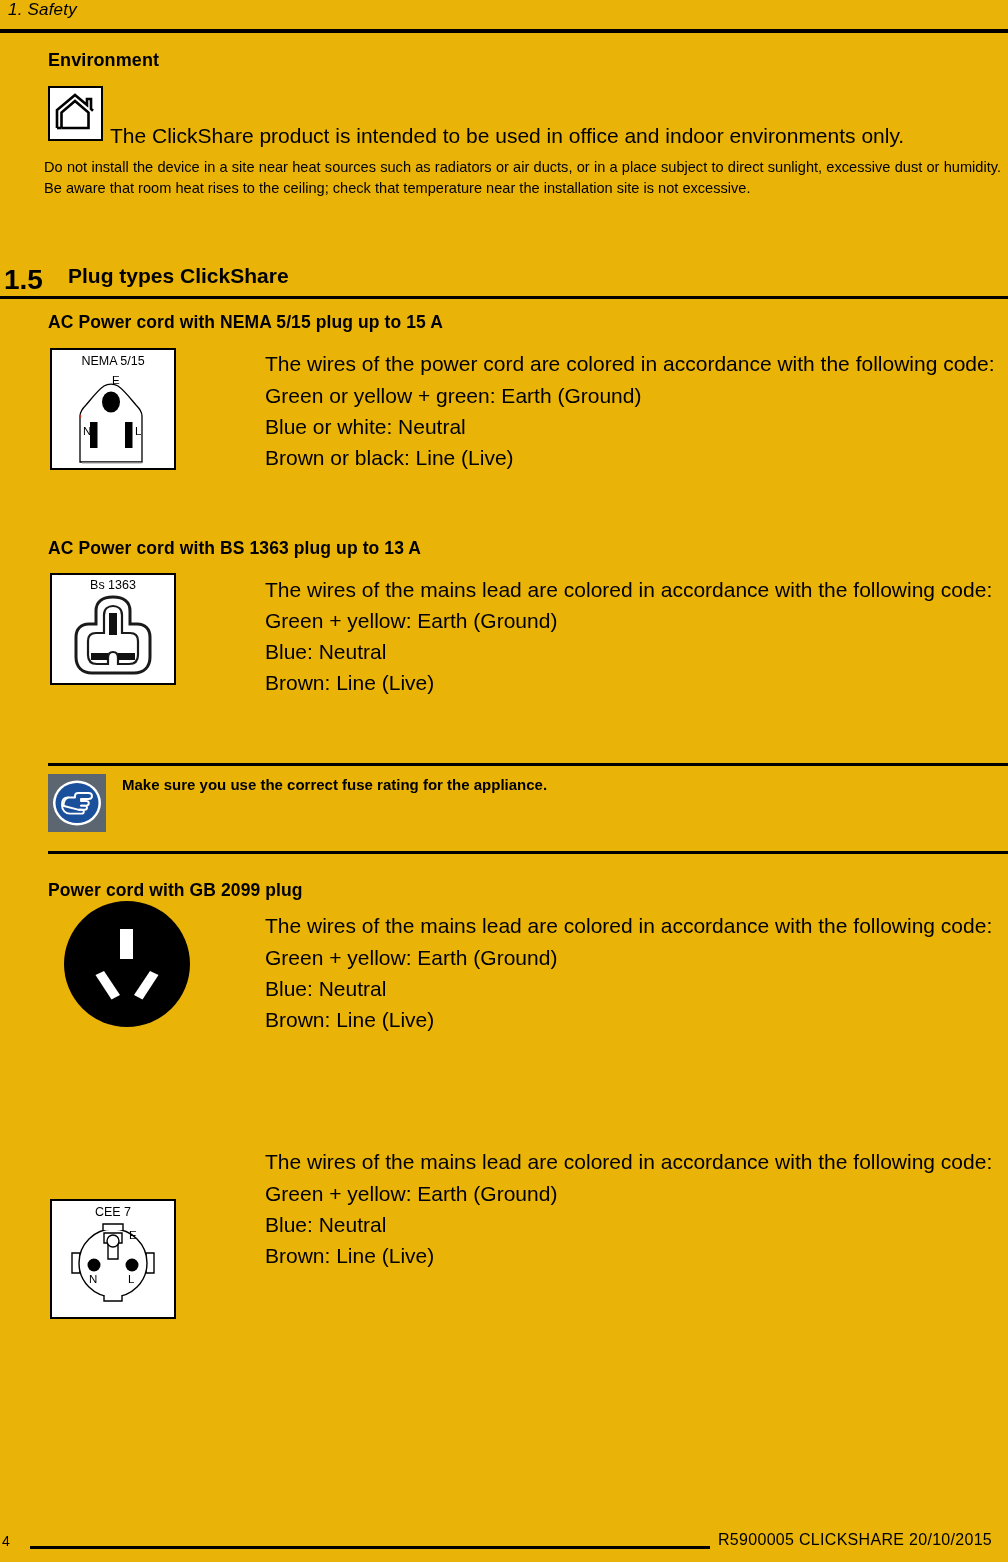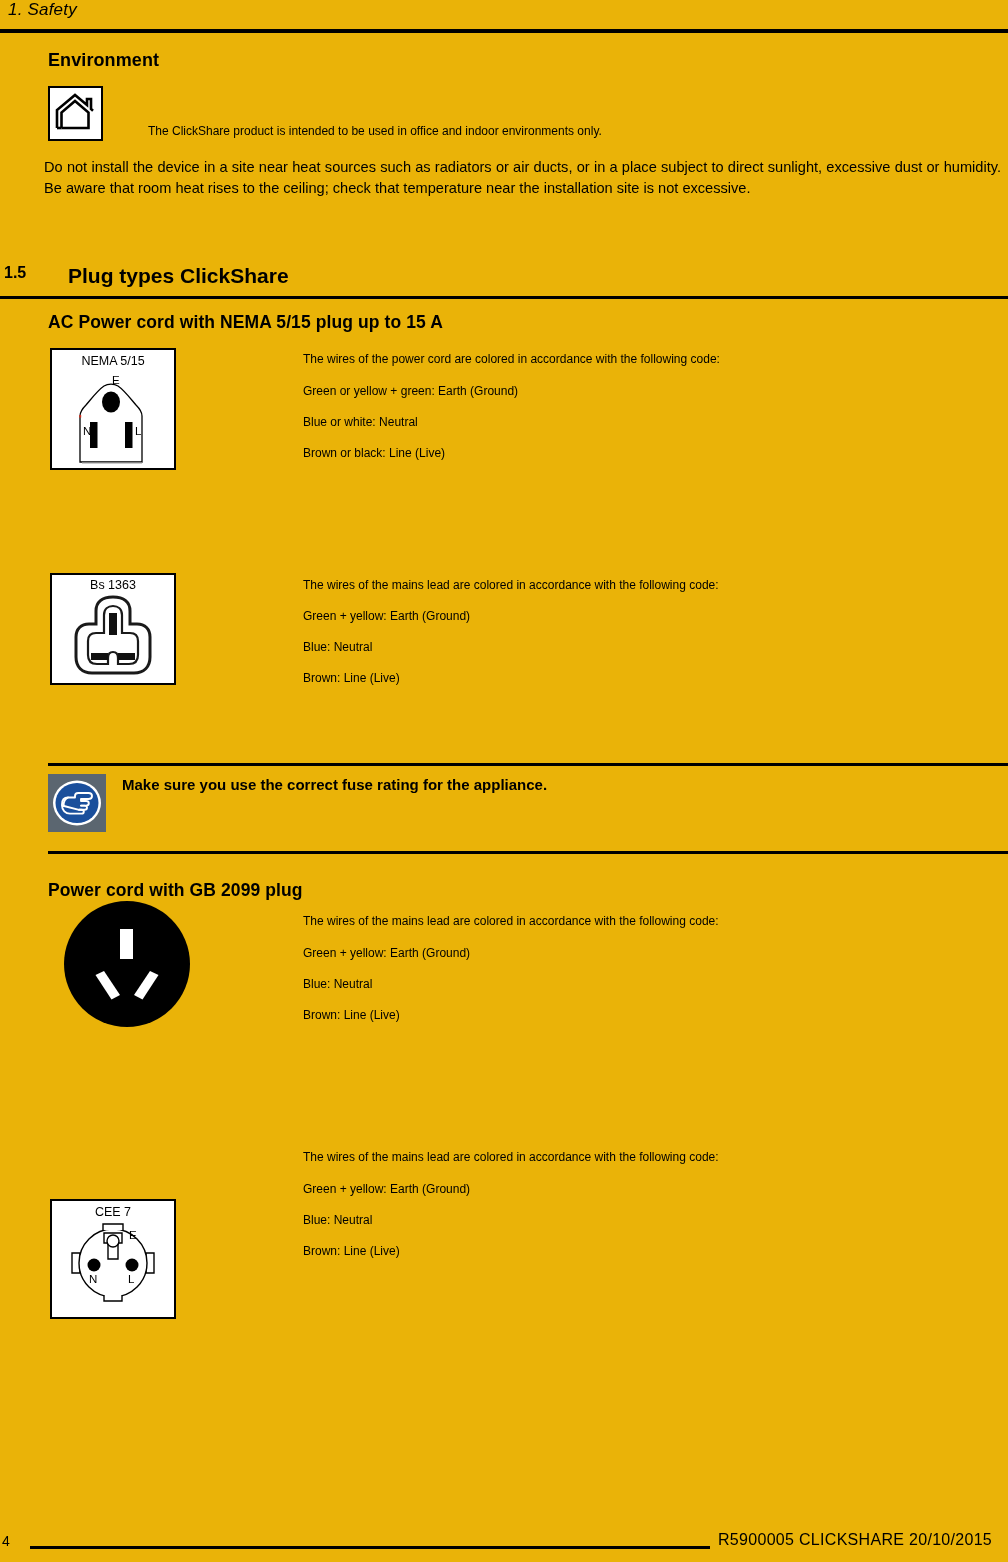--- a/index.html
+++ b/index.html
@@ -48,44 +48,43 @@
   }
   .body-text {
     position: absolute;
     font-size: 14.6px;
     line-height: 21px;
     color: #000;
     text-align: justify;
   }
   .para-line {
     position: absolute;
-    font-size: 12px;
-    white-space: nowrap;
-    margin-left: 38px;
+    font-size: 21px;
+    white-space: nowrap;
   }
 
   
   .house-box {
     position: absolute;
     left: 48px;
     top: 86px;
     width: 55px;
     height: 55px;
     border: 2.5px solid #000;
     box-sizing: border-box;
     background: #fff;
   }
 
   
   .sec-num {
     position: absolute;
     left: 4px;
     top: 264px;
     font-weight: bold;
-    font-size: 16px;
+    font-size: 28px;
   }
   .sec-title {
     position: absolute;
     left: 68px;
     top: 264px;
     font-weight: bold;
     font-size: 21px;
     white-space: nowrap;
   }
   .sec-rule {
@@ -216,20 +215,21 @@
     <div style="position:absolute; left:60px; top:24px; font-size:11.5px;">E</div>
     <div style="position:absolute; left:31px; top:75px; font-size:11.5px;">N</div>
     <div style="position:absolute; left:83px; top:75px; font-size:11.5px;">L</div>
   </div>
 
   <div class="para-line" style="left:265px; top:352px;">The wires of the power cord are colored in accordance with the following code:</div>
   <div class="para-line" style="left:265px; top:384px;">Green or yellow + green:  Earth (Ground)</div>
   <div class="para-line" style="left:265px; top:415px;">Blue or white:  Neutral</div>
   <div class="para-line" style="left:265px; top:446px;">Brown or black:  Line (Live)</div>
 
+  <div class="sub-head" style="left:48px; top:538px;">AC Power cord with BS 1363 plug up to 13 A</div>
 
   <div class="plug-box" style="left:50px; top:573px; width:126px; height:112px;">
     <div class="plug-caption" style="top:3px;">Bs 1363</div>
     <svg width="122" height="92" viewBox="0 0 122 92" style="display:block; position:absolute; left:0; top:16px;">
 
       <path d="M 24 66
                C 24 76 30 82 40 82
                L 82 82
                C 92 82 98 76 98 66
                L 98 46

